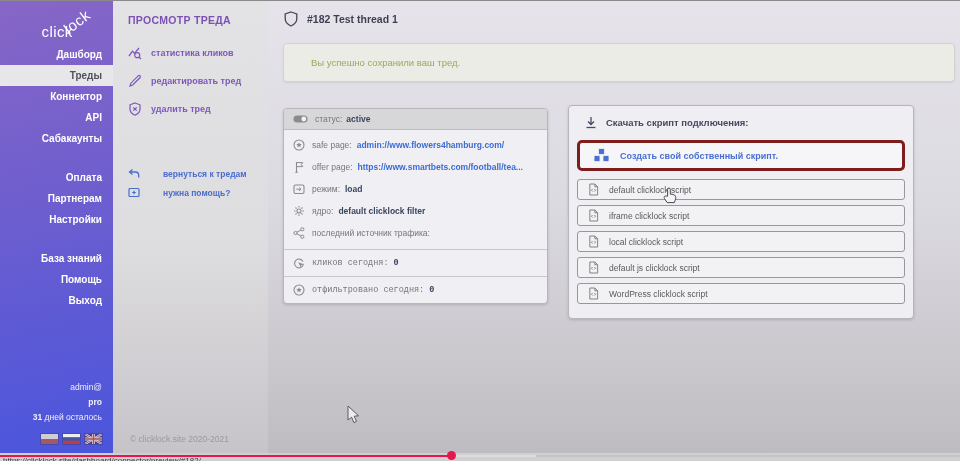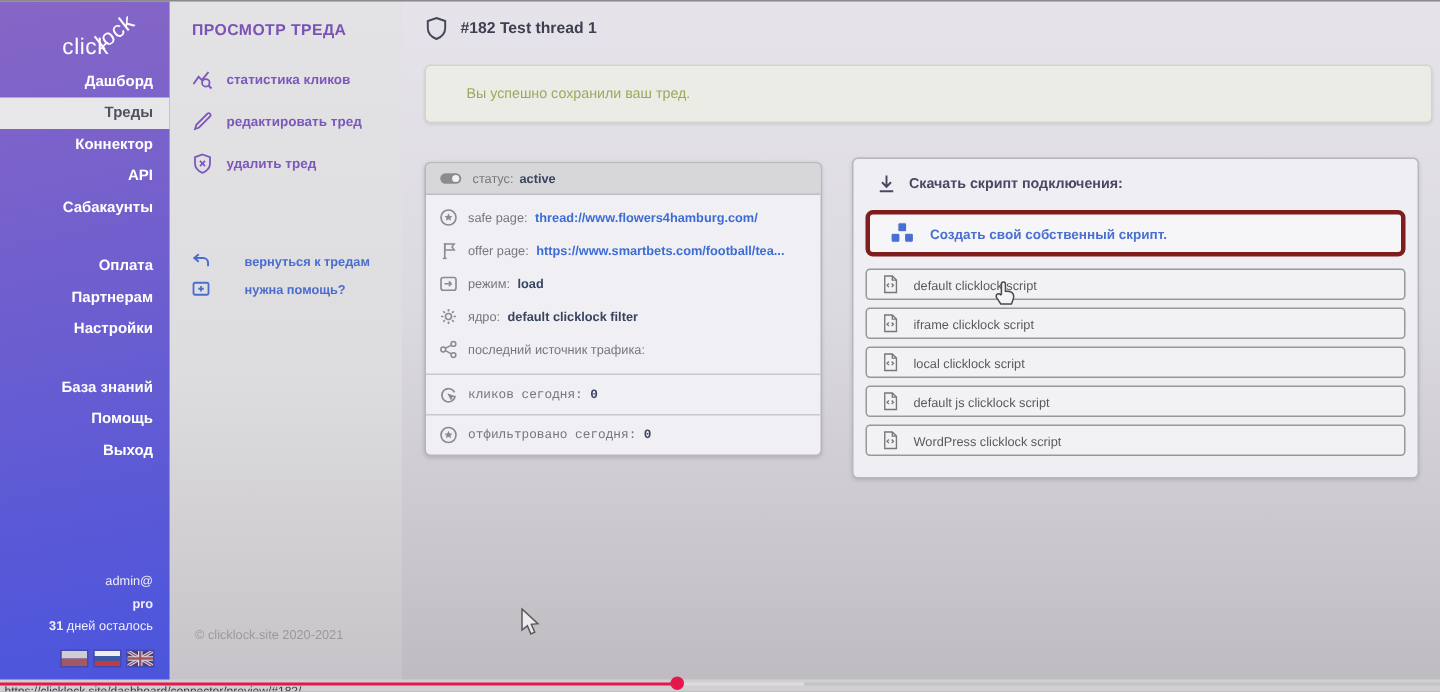--- a/index.html
+++ b/index.html
@@ -29,21 +29,21 @@
   .menu-panel { position:absolute; left:113px; top:0; width:155px; height:453px;
     background:linear-gradient(#e3e2e4 0%,#dddcde 55%,#c7c4c9 100%); z-index:2; }
   .panel-title { position:absolute; top:13px; left:15px; font-size:10.5px; font-weight:bold;
     color:#7a52b6; letter-spacing:.3px; }
   .panel-actions { position:absolute; top:38px; left:15px; }
   .panel-action { display:flex; align-items:center; gap:9px; height:28px; cursor:pointer; }
   .panel-action .lbl { font-size:9px; font-weight:bold; color:#7d58bc; }
   .panel-links { position:absolute; top:163px; left:15px; }
   .panel-link { display:flex; align-items:center; gap:23px; height:19px; cursor:pointer; }
   .panel-link .lbl { font-size:8.5px; font-weight:bold; color:#4a6cce; }
-  .copyright { position:absolute; left:17px; top:417px; font-size:8.5px; color:#9a999e; white-space:nowrap; }
+  .copyright { position:absolute; left:17px; top:433px; font-size:8.5px; color:#9a999e; white-space:nowrap; }
 
   
   .main { position:absolute; left:268px; top:0; width:692px; height:453px;
     background:linear-gradient(#e6e4ea 0%,#dcdae1 45%,#bfbcc1 100%); z-index:1; }
   .main-header { position:absolute; left:16px; top:10px; display:flex; align-items:center; gap:9px; }
   .main-title { font-size:10.5px; font-weight:bold; color:#3f3f52; }
   .alert { position:absolute; left:15px; top:42px; width:672px; height:39px;
     background:#ebece6; border:1px solid #d3d4cc; border-radius:4px;
     display:flex; align-items:center; padding-left:27px; box-shadow:0 1px 2px rgba(0,0,0,.08); }
   .alert-text { font-size:9.5px; color:#9aaa5c; }
@@ -60,21 +60,21 @@
   .t-row { height:22px; display:flex; align-items:center; gap:7px; padding-left:9px; }
   .t-row .lbl { font-size:8.5px; color:#77767a; white-space:nowrap; }
   .t-row .val { font-size:8.5px; font-weight:bold; color:#39455f; white-space:nowrap; margin-left:-2px; }
   .t-row .val.link { color:#3c6cd6; cursor:pointer; }
   .t-div { height:1px; background:#c9c8cc; }
   .counter { height:26px; display:flex; align-items:center; gap:7px; padding-left:9px;font-family:Liberation Mono, monospace; }
   .counter .lbl { font-size:8.5px; color:#77767a; }
   .counter .val { font-size:8.5px; font-weight:bold; color:#39455f; margin-left:-2px; }
 
   
-  .scripts-card { position:absolute; left:300px; top:104px; width:378px; height:214px;
+  .scripts-card { position:absolute; left:300px; top:104px; width:346px; height:214px;
     background:#efeef2; border:1px solid #b7b6ba; border-radius:4px;
     padding:10px 8px 8px 8px; box-shadow:0 1px 3px rgba(0,0,0,.15); }
   .scripts-head { display:flex; align-items:center; gap:9px; padding-left:8px; margin-bottom:11px; }
   .scripts-title { font-size:9.5px; font-weight:bold; color:#4c4664; }
   .create-btn { height:31px; border:3px solid #7f1d1d; border-radius:5px; background:#f6f6f9;
     display:flex; align-items:center; gap:10px; padding-left:13px; margin-bottom:8px; cursor:pointer; }
   .create-btn .lbl { font-size:9px; font-weight:bold; color:#4a6fd0; }
   .script-btn { height:21px; border:1px solid #98979b; border-radius:3px; background:#f2f1f4;
     display:flex; align-items:center; gap:10px; padding-left:10px; margin-bottom:5px; cursor:pointer; }
   .script-btn .lbl { font-size:8.5px; color:#5a5a5e; }
@@ -218,21 +218,21 @@
       </div>
       <div class="rows">
         <div class="t-row">
           <span class="icon">
             <svg width="12" height="12" viewBox="0 0 12 12" fill="none" xmlns="http://www.w3.org/2000/svg">
               <circle cx="6" cy="6" r="5" stroke="#8b8a90" stroke-width="1.1"></circle>
               <path d="M6 3.2 L6.8 5 8.7 5.1 7.3 6.4 7.7 8.2 6 7.2 4.3 8.2 4.7 6.4 3.3 5.1 5.2 5 Z" fill="#8b8a90"></path>
             </svg>
           </span>
           <span class="lbl">safe page:</span>
-          <span class="val link">thread://www.flowers4hamburg.com/</span>
+          <span class="val link">admin://www.flowers4hamburg.com/</span>
         </div>
         <div class="t-row">
           <span class="icon">
             <svg width="12" height="12" viewBox="0 0 12 12" fill="none" xmlns="http://www.w3.org/2000/svg">
               <path d="M3.5 1 V11.3" stroke="#8b8a90" stroke-width="1.1"></path>
               <path d="M3.5 1.6 H9.8 L8.3 3.6 9.8 5.6 H3.5 Z" stroke="#8b8a90" stroke-width="1"></path>
               <path d="M2.2 11.3 H4.8" stroke="#8b8a90" stroke-width="1.1"></path>
             </svg>
           </span>
           <span class="lbl">offer page:</span>

